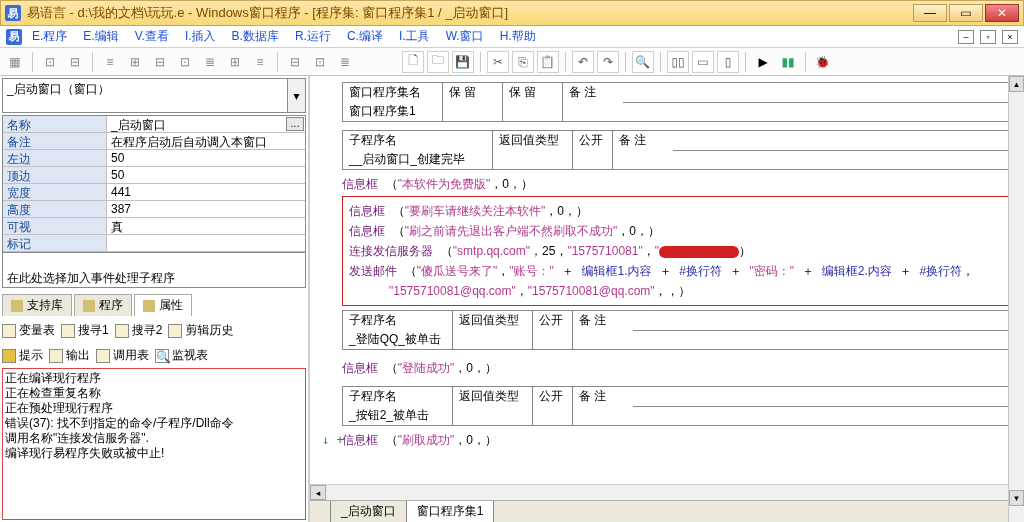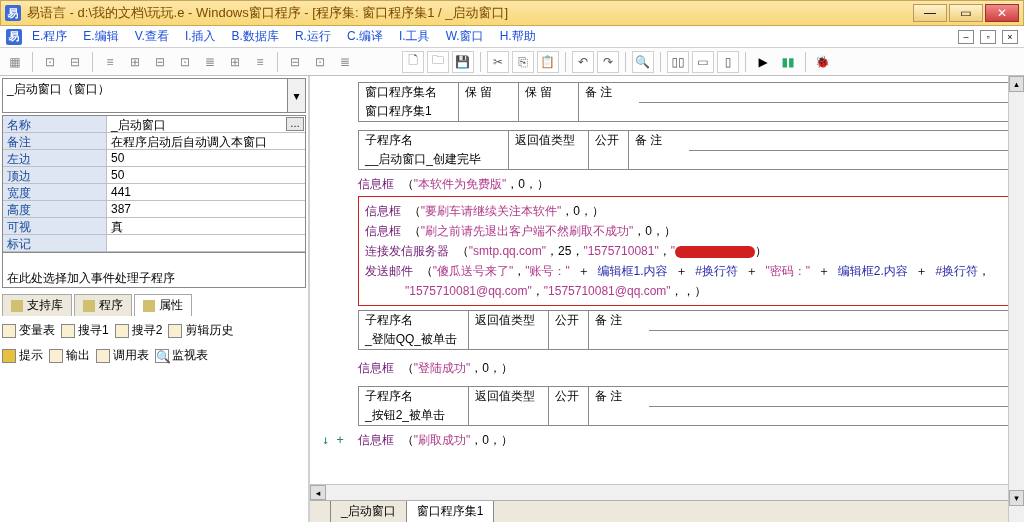--- a/index.html
+++ b/index.html
@@ -42,21 +42,21 @@
 .tab .ic { width:12px; height:12px; background:#d0c070; }
 
 .searchrow { display:flex; gap:6px; margin:6px 2px 2px; flex-wrap:wrap; }
 .srchbtn { display:flex; align-items:center; gap:3px; }
 .srchbtn .ic { width:14px; height:14px; border:1px solid #888; background:#f8f0d0; }
 
 .output { flex:1; border:1px solid #d04a4a; margin:2px; padding:2px; overflow:auto; background:#fff; }
 .output div { line-height:15px; }
 
 .right { flex:1; background:#fff; display:flex; flex-direction:column; position:relative; }
-.code { flex:1; overflow:auto; padding:6px 8px 6px 48px; position:relative; }
+.code { flex:1; overflow:auto; padding:6px 8px 6px 32px; position:relative; }
 .rscroll { position:absolute; right:0; top:0; width:16px; height:100%; background:#f0f0f0; border-left:1px solid #c8c8c8; }
 .rscroll .up,.rscroll .dn{ height:16px; background:#e0e0e0; border:1px solid #aaa; display:flex; align-items:center; justify-content:center; font-size:9px; }
 .rscroll .dn{ position:absolute; bottom:16px; width:100%; }
 .bscroll { height:16px; background:#f0f0f0; border-top:1px solid #c8c8c8; display:flex; }
 .bscroll .bt{ width:16px; border:1px solid #aaa; background:#e0e0e0; display:flex; align-items:center; justify-content:center; font-size:9px; }
 .bottabs { height:22px; background:#ece8dc; border-top:1px solid #b0b0b0; display:flex; align-items:flex-start; padding-left:20px; }
 .btab { border:1px solid #888; border-top:none; padding:2px 10px; background:#ece8dc; margin-right:-1px; }
 .btab.active { background:#fff; }
 
 .tblhdr { display:flex; border:1px solid #888; margin-bottom:-1px; }
@@ -232,20 +232,28 @@
       <div class="srchbtn">
           <span class="ic"></span>
           <span>调用表</span>
         </div>
       <div class="srchbtn">
           <span class="ic" style="background:none">🔍</span>
           <span>监视表</span>
         </div>
     </div>
 
+    <div class="output">
+      <div>正在编译现行程序</div>
+      <div>正在检查重复名称</div>
+      <div>正在预处理现行程序</div>
+      <div>错误(37): 找不到指定的命令/子程序/Dll命令</div>
+      <div>调用名称"连接发信服务器".</div>
+      <div>编译现行易程序失败或被中止!</div>
+    </div>
   </div>
 
   <div class="right">
     <div class="code">
 
       <div class="tblhdr">
           <div style="width:100px">窗口程序集名</div>
           <div style="width:60px">保 留</div>
           <div style="width:60px">保 留</div>
           <div style="width:60px">备 注</div>

